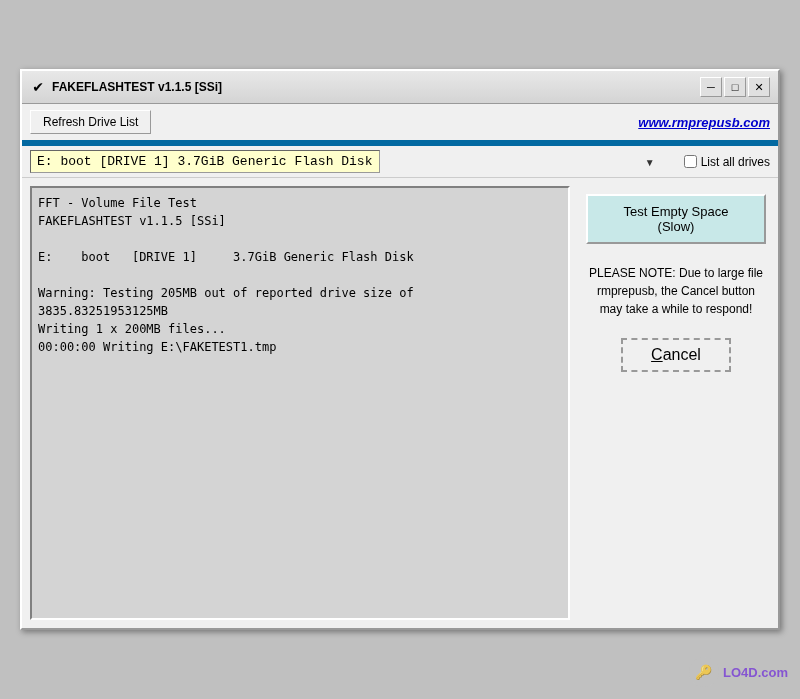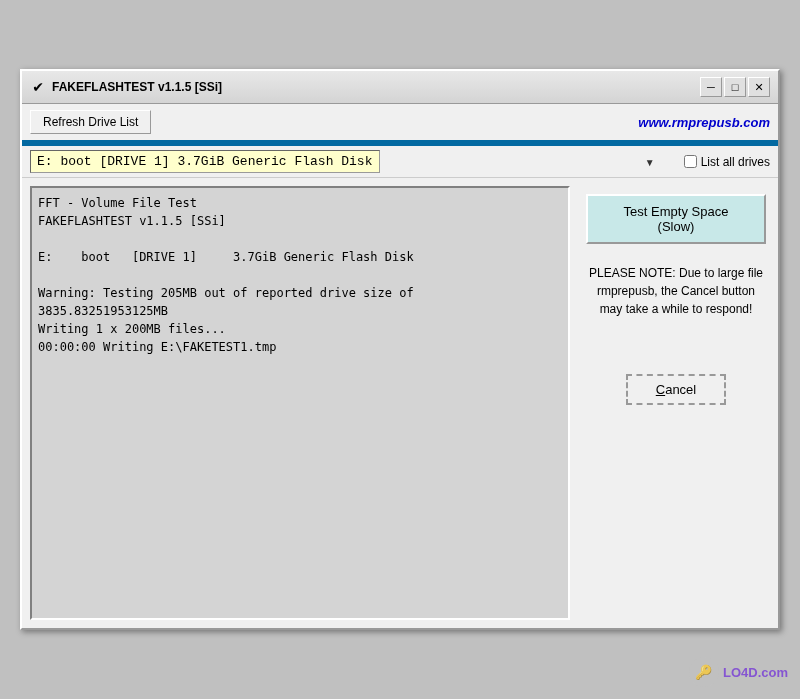--- a/index.html
+++ b/index.html
@@ -82,20 +82,21 @@
       padding: 4px 12px;
       font-size: 12px;
       cursor: pointer;
       font-family: inherit;
     }
     .website-link {
       color: #0000cc;
       font-size: 13px;
       font-weight: bold;
       font-style: italic;
+      text-decoration: underline;
       cursor: pointer;
     }
     .drive-row {
       padding: 4px 8px;
       display: flex;
       align-items: center;
       gap: 8px;
       border-bottom: 1px solid #ccc;
     }
     .drive-select {
@@ -182,24 +183,23 @@
       font-size: 12px;
       color: #000;
       text-align: center;
       line-height: 1.5;
       padding: 4px;
     }
     .cancel-btn {
       background: #f0f0f0;
       border: 2px dashed #999;
       padding: 6px 28px;
-      font-size: 13px;
+      font-size: 16px;
       cursor: pointer;
       font-family: inherit;
-      margin-top: 36px;
     }
     .watermark {
       position: fixed;
       bottom: 12px;
       right: 12px;
       display: flex;
       align-items: center;
       gap: 4px;
       opacity: 0.7;
     }

